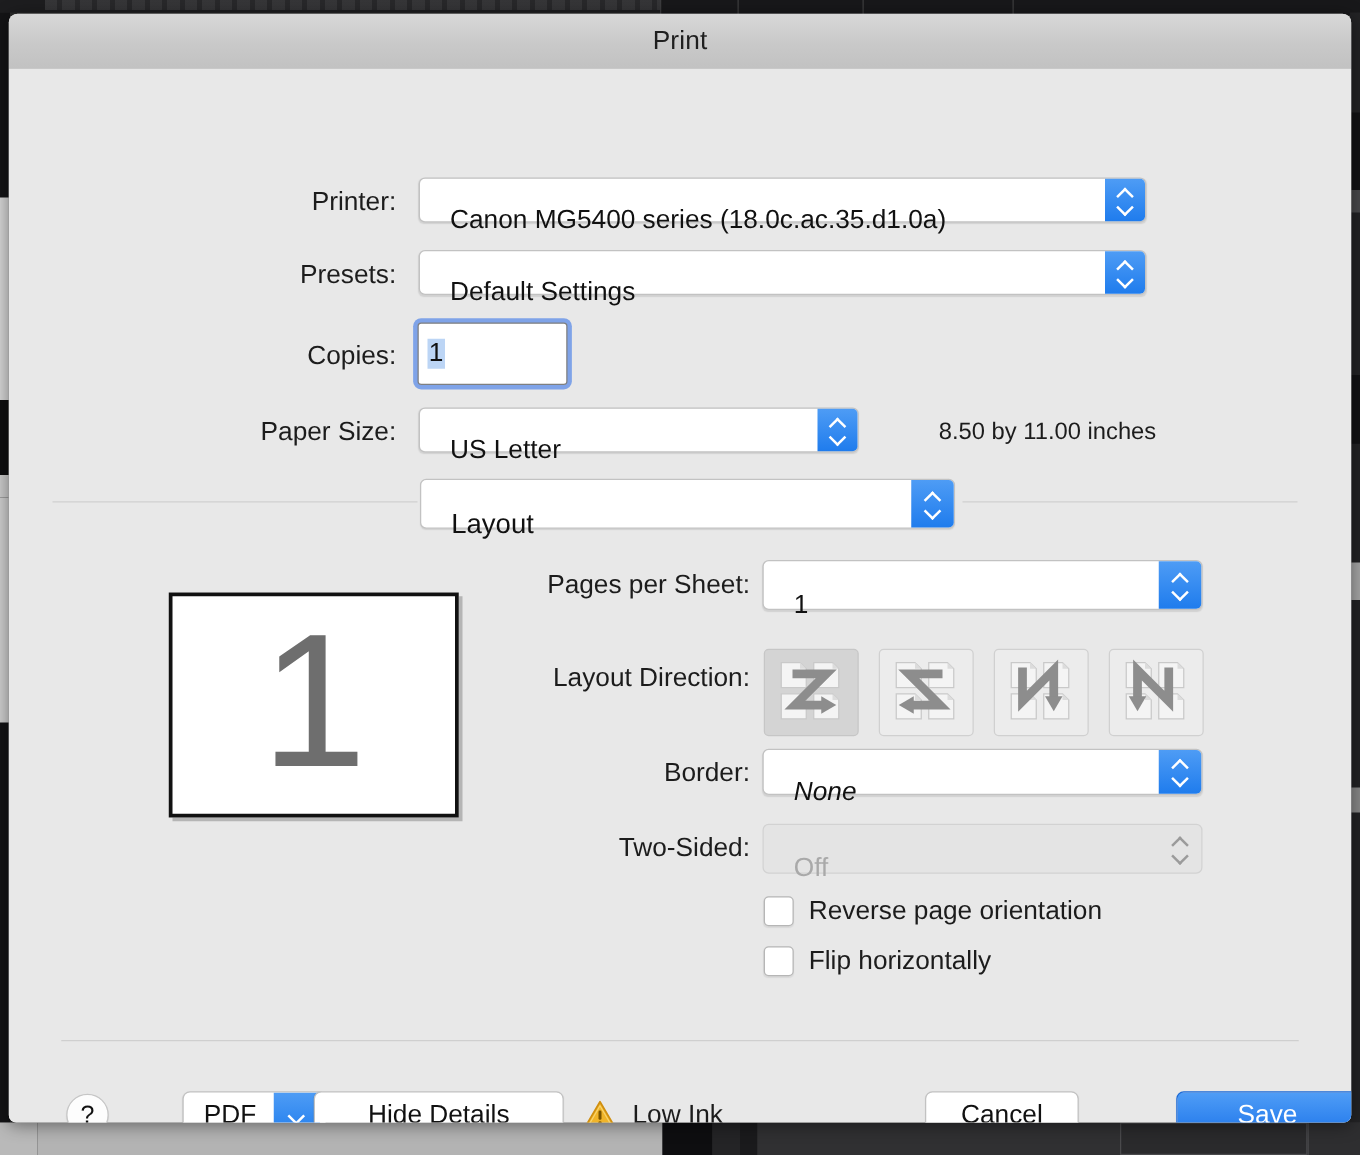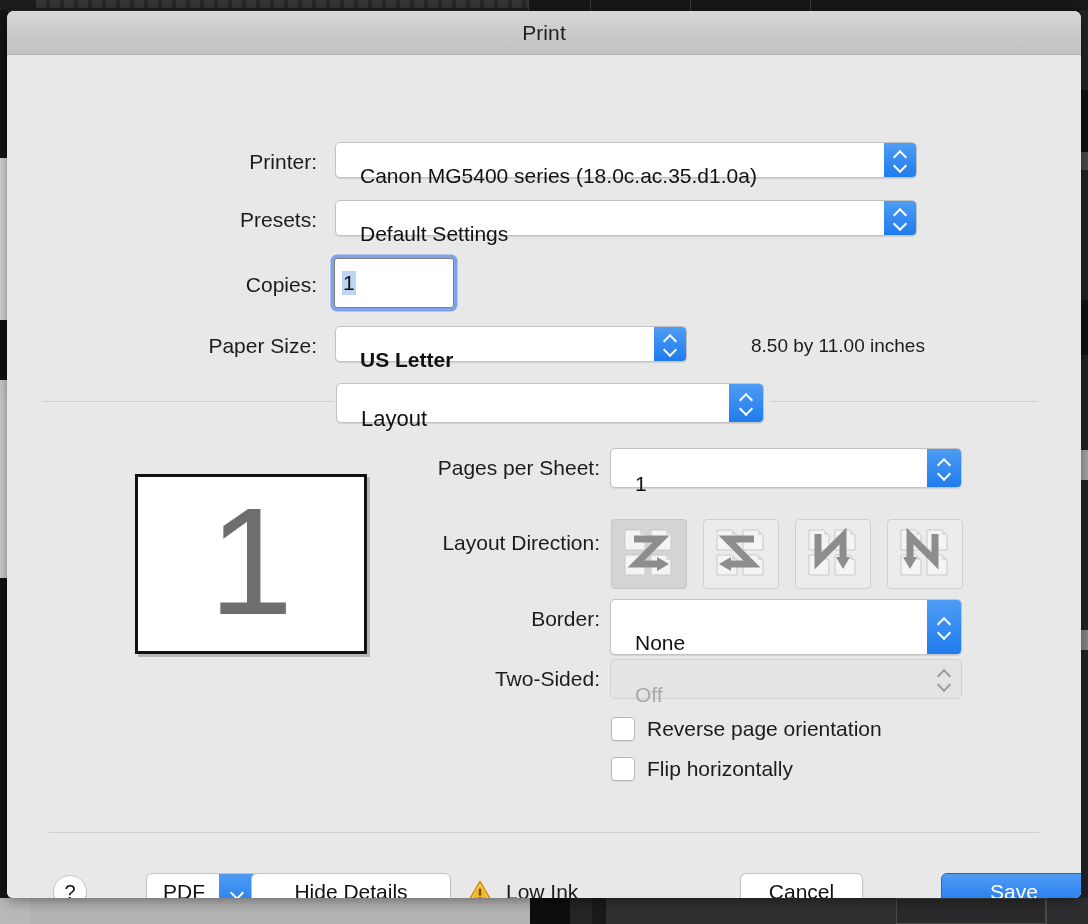--- a/index.html
+++ b/index.html
@@ -384,21 +384,21 @@
         <span class="chev down"></span>
       </div>
     </div>
 
     <div class="fld-label" style="right:764px; top:218px;">Copies:</div>
     <div class="textfield" style="left:327px; top:203px; width:120px; height:50px;">
       <div class="tval">1</div>
     </div>
 
     <div class="fld-label" style="right:764px; top:279px;">Paper Size:</div>
-    <div class="popup" style="left:328px; top:271px; width:352px;font-weight:bold;">
+    <div class="popup" style="left:328px; top:271px; width:352px;">
       <div class="ptext">US Letter</div>
       <div class="stepper">
         <span class="chev up"></span>
         <span class="chev down"></span>
       </div>
     </div>
     <div class="papernote" style="left:696px; top:280px;">8.50 by 11.00 inches</div>
 
     <div class="sep" style="left:35px; top:346px; width:292px;"></div>
     <div class="sep" style="left:763px; top:346px; width:268px;"></div>
@@ -490,21 +490,21 @@
           <path d="M21 29 l5 5 h-5 z" fill="#dcdcdc"></path>
           <path d="M32 29 h15 l5 5 v15 h-20 z" fill="#f4f4f4" stroke="#c9c9c9" stroke-width="1"></path>
           <path d="M47 29 l5 5 h-5 z" fill="#dcdcdc"></path>
           <path d="M40 8 V35 L15 10 V33" fill="none" stroke="#8d8d8d" stroke-width="7" stroke-linecap="butt" stroke-linejoin="miter"></path>
           <path d="M8 31 l7 12 l7 -12 z" fill="#8d8d8d"></path>
         </g>
       </svg>
     </div>
 
     <div class="fld-label" style="right:481px; top:552px;">Border:</div>
-    <div class="popup" style="left:603px; top:544px; width:352px; height:56px;">
+    <div class="popup" style="left:603px; top:544px; width:352px; height:37px;font-style:italic;">
       <div class="ptext">None</div>
       <div class="stepper" style="width:34px;">
         <span class="chev up"></span>
         <span class="chev down"></span>
       </div>
     </div>
 
     <div class="fld-label" style="right:481px; top:612px;">Two-Sided:</div>
     <div class="popup disabled" style="left:603px; top:604px; width:352px; height:40px;">
       <div class="ptext">Off</div>

